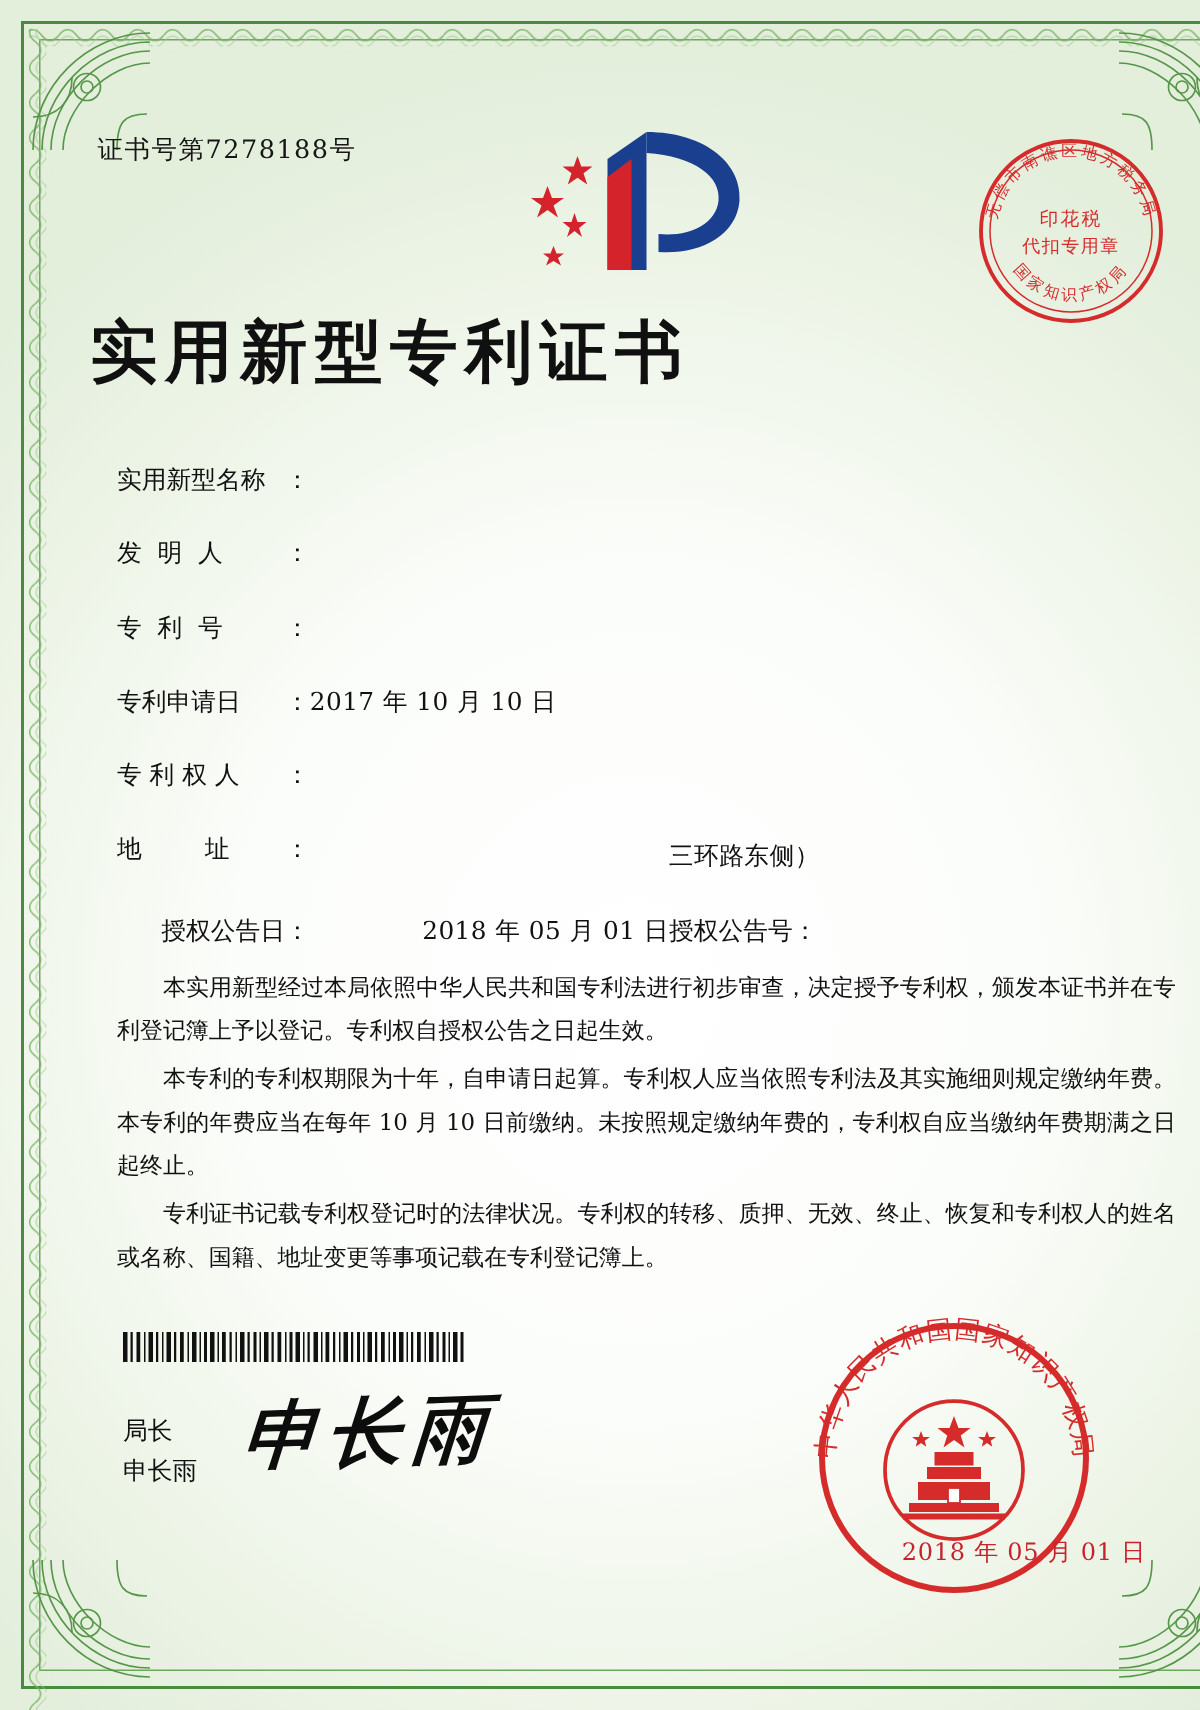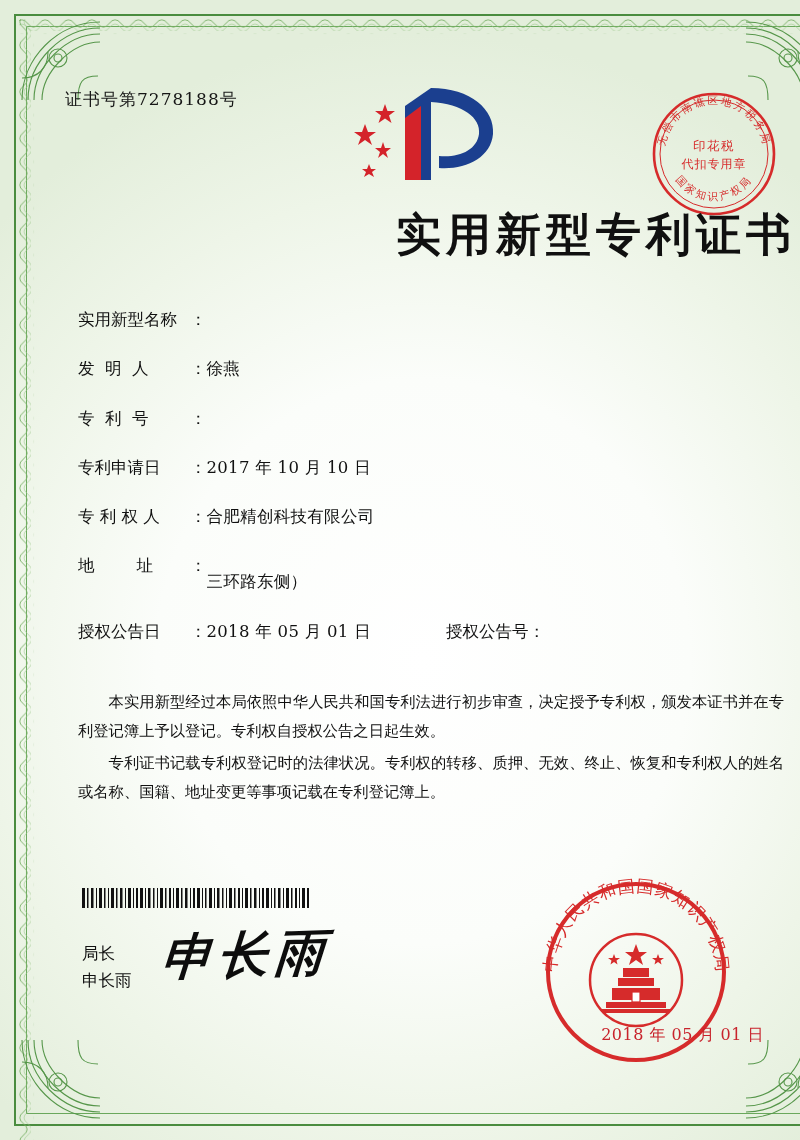--- a/index.html
+++ b/index.html
@@ -80,21 +80,21 @@
     right: 16px;
     top: 28px;
     width: 132px;
     height: 132px;
   }
   .title {
     position: absolute;
     top: 145px;
     left: 0;
     right: 0;
-    text-align: right;
+    text-align: left;
     font-size: 45px;
     letter-spacing: 5px;
     font-weight: bold;
     color: #101010;
     font-family: "DejaVu Serif", "Liberation Serif", serif;
   }
   .fields {
     position: absolute;
     top: 248px;
     left: 18px;
@@ -117,34 +117,36 @@
   }
   .field-colon {
     flex: 0 0 14px;
   }
   .field-value {
     flex: 1 1 auto;
     letter-spacing: .3px;
   }
   .field-value .line2 {
     display: block;
-    margin-top: 16px;
+    margin-top: 5px;
+    text-align: center;
   }
   .row-double {
     display: flex;
     margin-bottom: 18px;
     line-height: 1.5;
+    text-align: right;
   }
   .row-double .half {
     display: flex;
   }
   .row-double .half.first { width: 368px; flex: 0 0 368px; }
   .para-block {
     position: absolute;
-    top: 628px;
+    top: 584px;
     left: 18px;
     right: 12px;
     font-size: 15.3px;
     line-height: 1.92;
     color: #111;
     text-align: justify;
     font-family: "DejaVu Serif", "Liberation Serif", serif;
   }
   .para {
     text-indent: 2em;
@@ -320,38 +322,36 @@
     <div class="fields">
 
       <div class="field-row">
         <span class="field-label">实用新型名称</span>
         <span class="field-colon">：</span>
       </div>
 
       <div class="field-row">
         <span class="field-label">发  明  人</span>
         <span class="field-colon">：</span>
-        <span class="field-value">徐燕</span>
       </div>
 
       <div class="field-row">
         <span class="field-label">专  利  号</span>
         <span class="field-colon">：</span>
       </div>
 
       <div class="field-row">
         <span class="field-label">专利申请日</span>
         <span class="field-colon">：</span>
         <span class="field-value">2017 年 10 月 10 日</span>
       </div>
 
       <div class="field-row">
         <span class="field-label">专 利 权 人</span>
         <span class="field-colon">：</span>
-        <span class="field-value">合肥精创科技有限公司</span>
       </div>
 
       <div class="field-row">
         <span class="field-label">地        址</span>
         <span class="field-colon">：</span>
         <span class="field-value">
           <span class="line2">三环路东侧）</span>
         </span>
       </div>
 
@@ -363,20 +363,21 @@
         </span>
         <span class="half">
           <span class="field-label" style="width:auto;flex:0 0 auto;">授权公告号</span>
           <span class="field-colon">：</span>
         </span>
       </div>
     </div>
 
     <div class="para-block">
       <p class="para">本实用新型经过本局依照中华人民共和国专利法进行初步审查，决定授予专利权，颁发本证书并在专利登记簿上予以登记。专利权自授权公告之日起生效。</p>
+      <p class="para">本专利的专利权期限为十年，自申请日起算。专利权人应当依照专利法及其实施细则规定缴纳年费。本专利的年费应当在每年 10 月 10 日前缴纳。未按照规定缴纳年费的，专利权自应当缴纳年费期满之日起终止。</p>
       <p class="para">专利证书记载专利权登记时的法律状况。专利权的转移、质押、无效、终止、恢复和专利权人的姓名或名称、国籍、地址变更等事项记载在专利登记簿上。</p>
     </div>
 
     <svg class="barcode" viewBox="0 0 230 20" preserveAspectRatio="none">
       <g fill="#111">
         <rect x="0" y="0" width="3" height="20"></rect>
           <rect x="5" y="0" width="1.5" height="20"></rect>
         <rect x="9" y="0" width="2.5" height="20"></rect>
           <rect x="14" y="0" width="1" height="20"></rect>
         <rect x="17" y="0" width="3" height="20"></rect>

